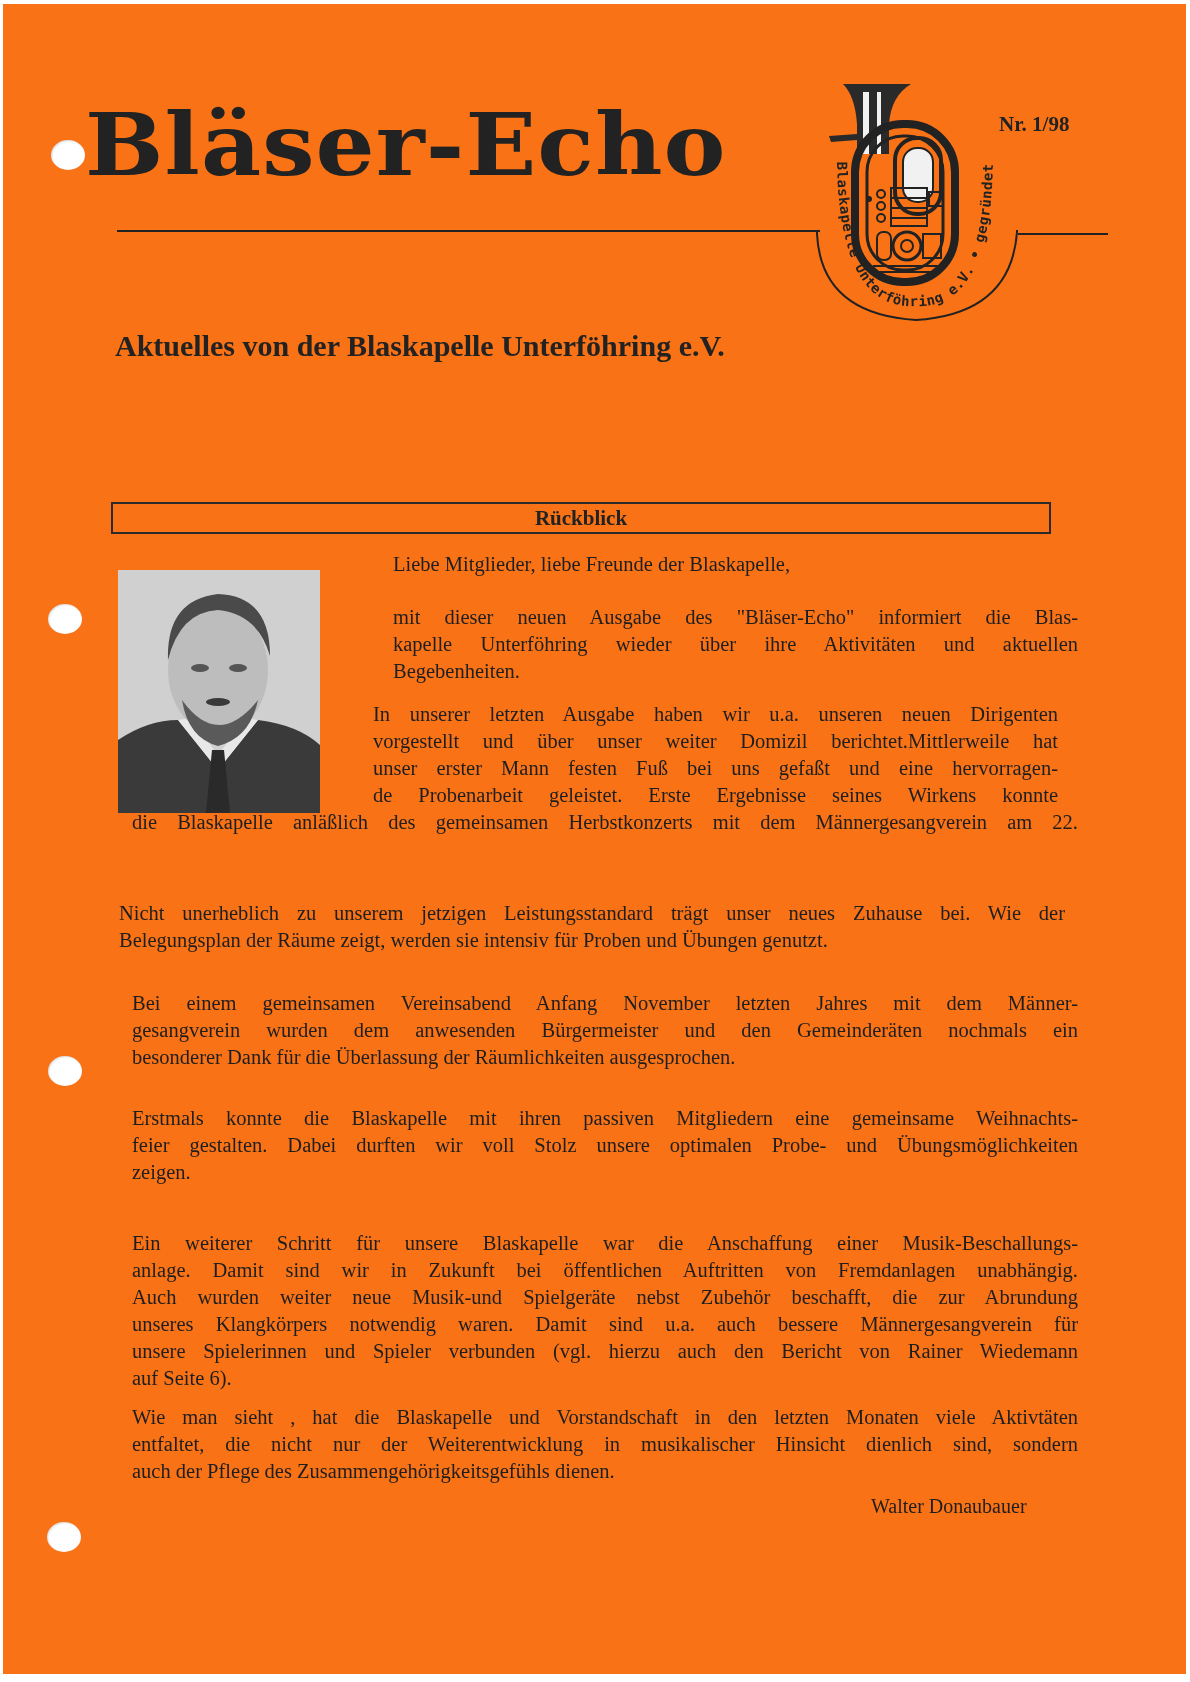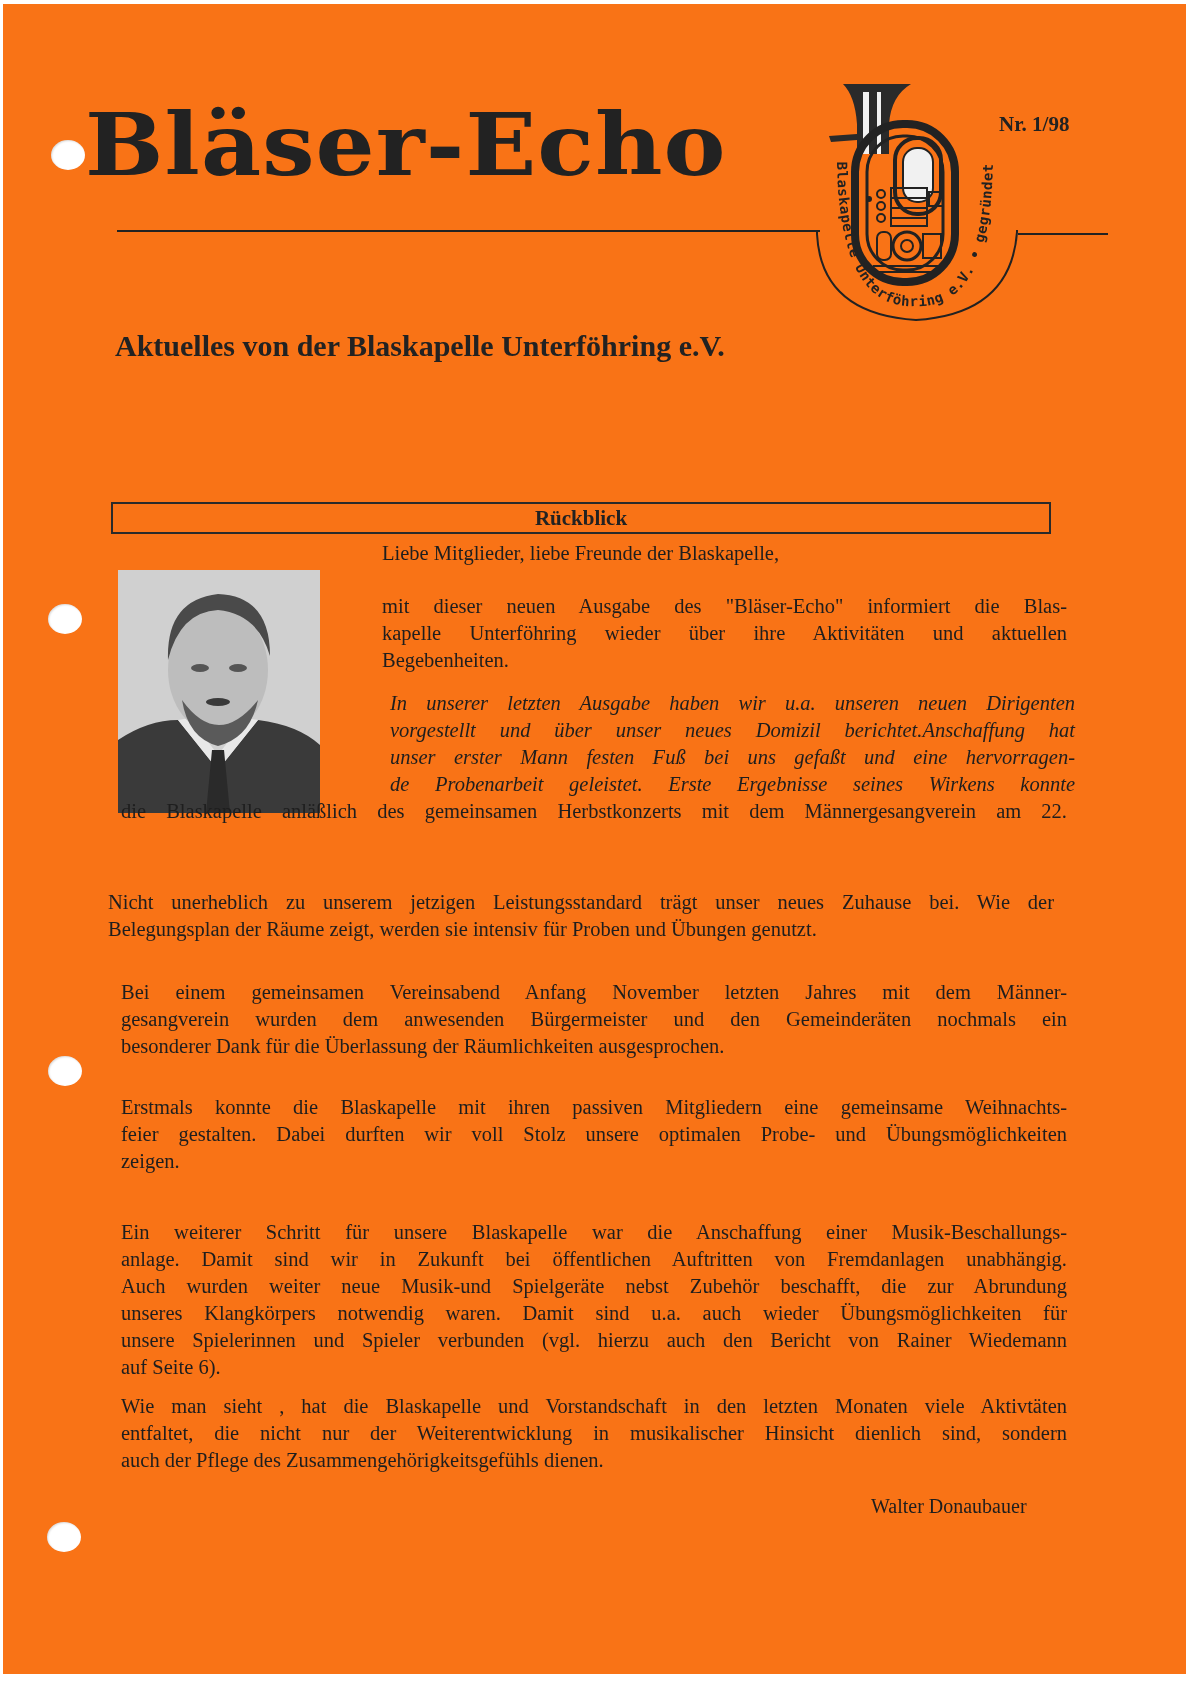--- a/index.html
+++ b/index.html
@@ -117,21 +117,21 @@
       overflow: hidden;
     }
     .text {
       font-family: "Liberation Serif", serif;
       font-size: 20.5px;
       color: #1e1e1e;
       line-height: 27px;
     }
     .p {
       position: absolute;
-      margin: 5px;
+      margin: 16px;
       text-align: justify;
     }
     .line {
       display: block;
       white-space: nowrap;
     }
     .justify-line {
       display: block;
       text-align: justify;
       text-align-last: justify;
@@ -236,23 +236,23 @@
   <div class="text p" style="left:374px; top:531px;">
     <span class="line">Liebe Mitglieder, liebe Freunde der Blaskapelle,</span>
   </div>
 
   <div class="text p" style="left:374px; top:584px; width:685px;">
     <span class="justify-line">mit dieser neuen Ausgabe des  "Bläser-Echo"  informiert die Blas-</span>
     <span class="justify-line">kapelle  Unterföhring  wieder über ihre  Aktivitäten  und  aktuellen</span>
     <span class="line">Begebenheiten.</span>
   </div>
 
-  <div class="text p" style="left:382px; top:681px; width:685px;font-style:italic;">
+  <div class="text p" style="left:354px; top:681px; width:685px;">
     <span class="justify-line">In unserer letzten Ausgabe haben wir u.a. unseren neuen Dirigenten</span>
-    <span class="justify-line">vorgestellt und über unser neues Domizil berichtet.Anschaffung hat</span>
+    <span class="justify-line">vorgestellt und über unser weiter Domizil berichtet.Mittlerweile hat</span>
     <span class="justify-line">unser erster Mann   festen Fuß bei uns gefaßt und eine hervorragen-</span>
     <span class="justify-line">de Probenarbeit geleistet. Erste Ergebnisse seines Wirkens konnte</span>
   </div>
   <div class="text p" style="left:113px; top:789px; width:946px;">
     <span class="justify-line">die Blaskapelle anläßlich des gemeinsamen Herbstkonzerts mit dem Männergesangverein am 22.</span>
   </div>
 
   <div class="text p" style="left:100px; top:880px; width:946px;">
     <span class="justify-line">Nicht unerheblich zu unserem jetzigen Leistungsstandard trägt unser neues Zuhause bei. Wie der</span>
     <span class="line">Belegungsplan der Räume zeigt, werden sie intensiv für Proben und Übungen genutzt.</span>
@@ -267,21 +267,21 @@
   <div class="text p" style="left:113px; top:970px; width:946px;">
     <span class="justify-line">Bei  einem  gemeinsamen  Vereinsabend  Anfang  November  letzten  Jahres  mit  dem  Männer-</span>
     <span class="justify-line">gesangverein  wurden  dem  anwesenden  Bürgermeister  und  den  Gemeinderäten  nochmals  ein</span>
     <span class="line">besonderer Dank für die Überlassung der Räumlichkeiten ausgesprochen.</span>
   </div>
 
   <div class="text p" style="left:113px; top:1210px; width:946px;">
     <span class="justify-line">Ein weiterer Schritt für unsere Blaskapelle war die Anschaffung einer Musik-Beschallungs-</span>
     <span class="justify-line">anlage. Damit sind wir in Zukunft bei öffentlichen Auftritten von Fremdanlagen unabhängig.</span>
     <span class="justify-line">Auch wurden weiter neue Musik-und Spielgeräte nebst Zubehör beschafft, die zur Abrundung</span>
-    <span class="justify-line">unseres Klangkörpers notwendig waren. Damit sind u.a. auch wieder Übungsmöglichkeiten für</span>
+    <span class="justify-line">unseres Klangkörpers notwendig waren. Damit sind u.a. auch bessere Männergesangverein für</span>
     <span class="justify-line">unsere Spielerinnen und Spieler verbunden (vgl. hierzu auch den Bericht von Rainer Wiedemann</span>
     <span class="line">auf Seite 6).</span>
   </div>
 
   <div class="text p" style="left:113px; top:1384px; width:946px;">
     <span class="justify-line">Wie man sieht , hat die Blaskapelle und Vorstandschaft in den letzten Monaten viele Aktivtäten</span>
     <span class="justify-line">entfaltet, die nicht nur der Weiterentwicklung in musikalischer Hinsicht dienlich sind, sondern</span>
     <span class="line">auch der Pflege des Zusammengehörigkeitsgefühls dienen.</span>
   </div>
 

